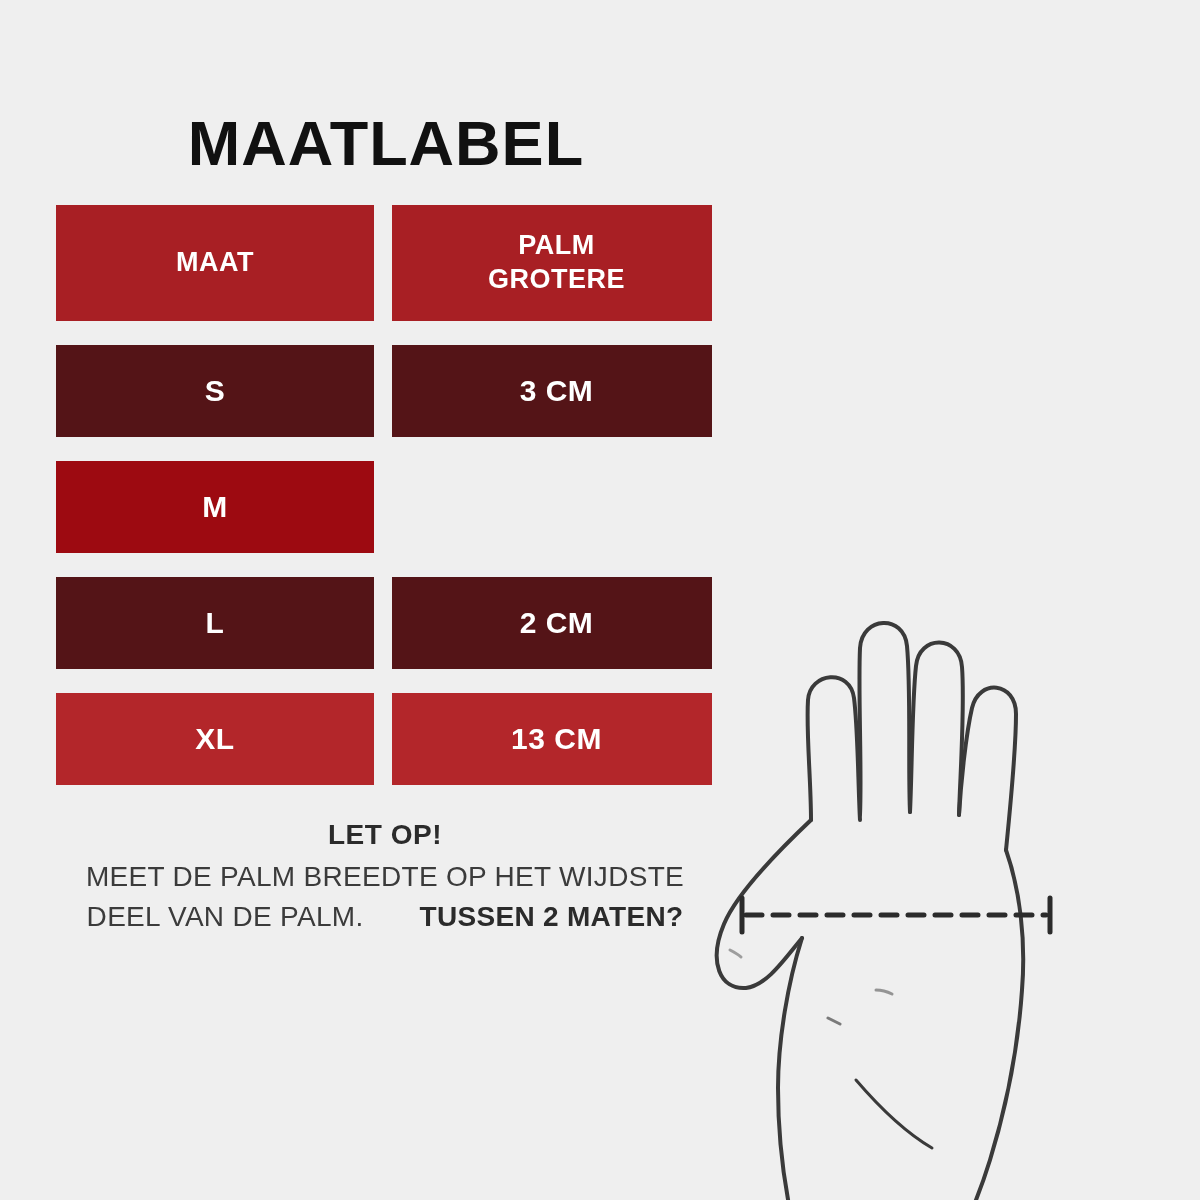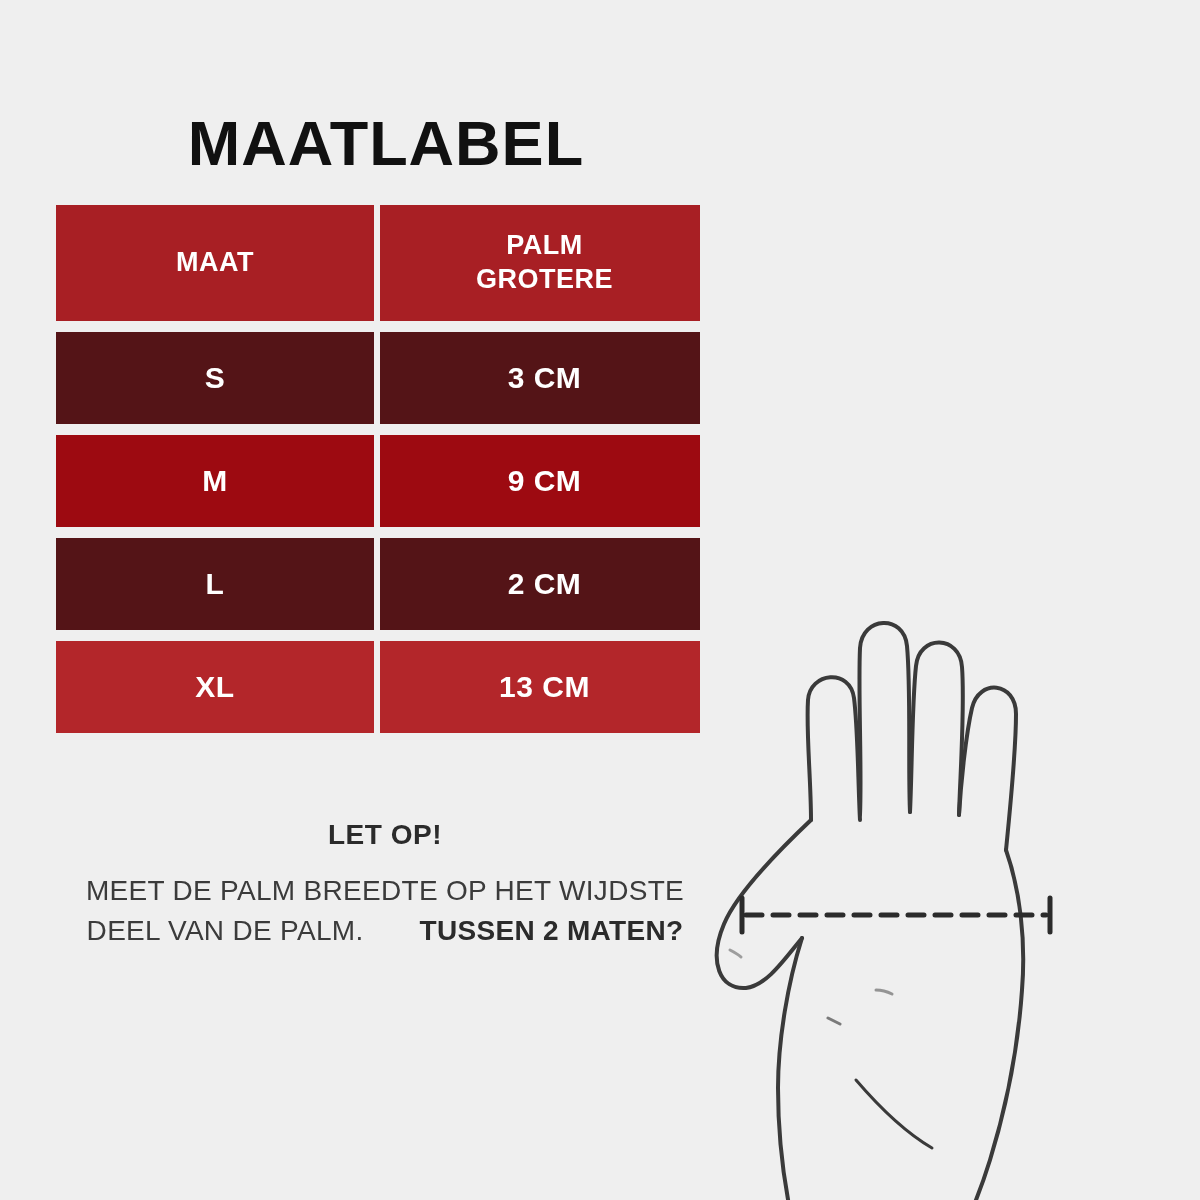--- a/index.html
+++ b/index.html
@@ -38,22 +38,22 @@
 
   
   .size-table {
     position: absolute;
     left: 56px;
     top: 205px;
     width: 656px;
   }
   .row {
     display: flex;
-    gap: 6px;
-    margin-bottom: 11px;
+    gap: 18px;
+    margin-bottom: 24px;
   }
   .cell {
     display: flex;
     align-items: center;
     justify-content: center;
     text-align: center;
     color: #ffffff;
     font-weight: 800;
     letter-spacing: 0.5px;
     box-sizing: border-box;
@@ -90,21 +90,21 @@
   }
   .note .strong {
     font-weight: 800;
     color: #2b2b2b;
     margin-left: 48px;
   }
   .note-head {
     font-weight: 800;
     font-size: 28px;
     color: #2b2b2b;
-    margin-bottom: 16px;
+    margin-bottom: 2px;
     letter-spacing: 0.5px;
   }
 
   
   .hand-wrap {
     position: absolute;
     left: 680px;
     top: 520px;
     width: 520px;
     height: 690px;
@@ -130,21 +130,20 @@
       </div>
     </div>
 
     <div class="row body-row dark">
       <div class="cell col-a">S</div>
       <div class="cell col-b">3 CM</div>
     </div>
 
     <div class="row body-row mid">
       <div class="cell col-a">M</div>
-      <div class="cell col-b">9 CM</div>
     </div>
 
     <div class="row body-row dark">
       <div class="cell col-a">L</div>
       <div class="cell col-b">2 CM</div>
     </div>
 
     <div class="row body-row light">
       <div class="cell col-a">XL</div>
       <div class="cell col-b">13 CM</div>

